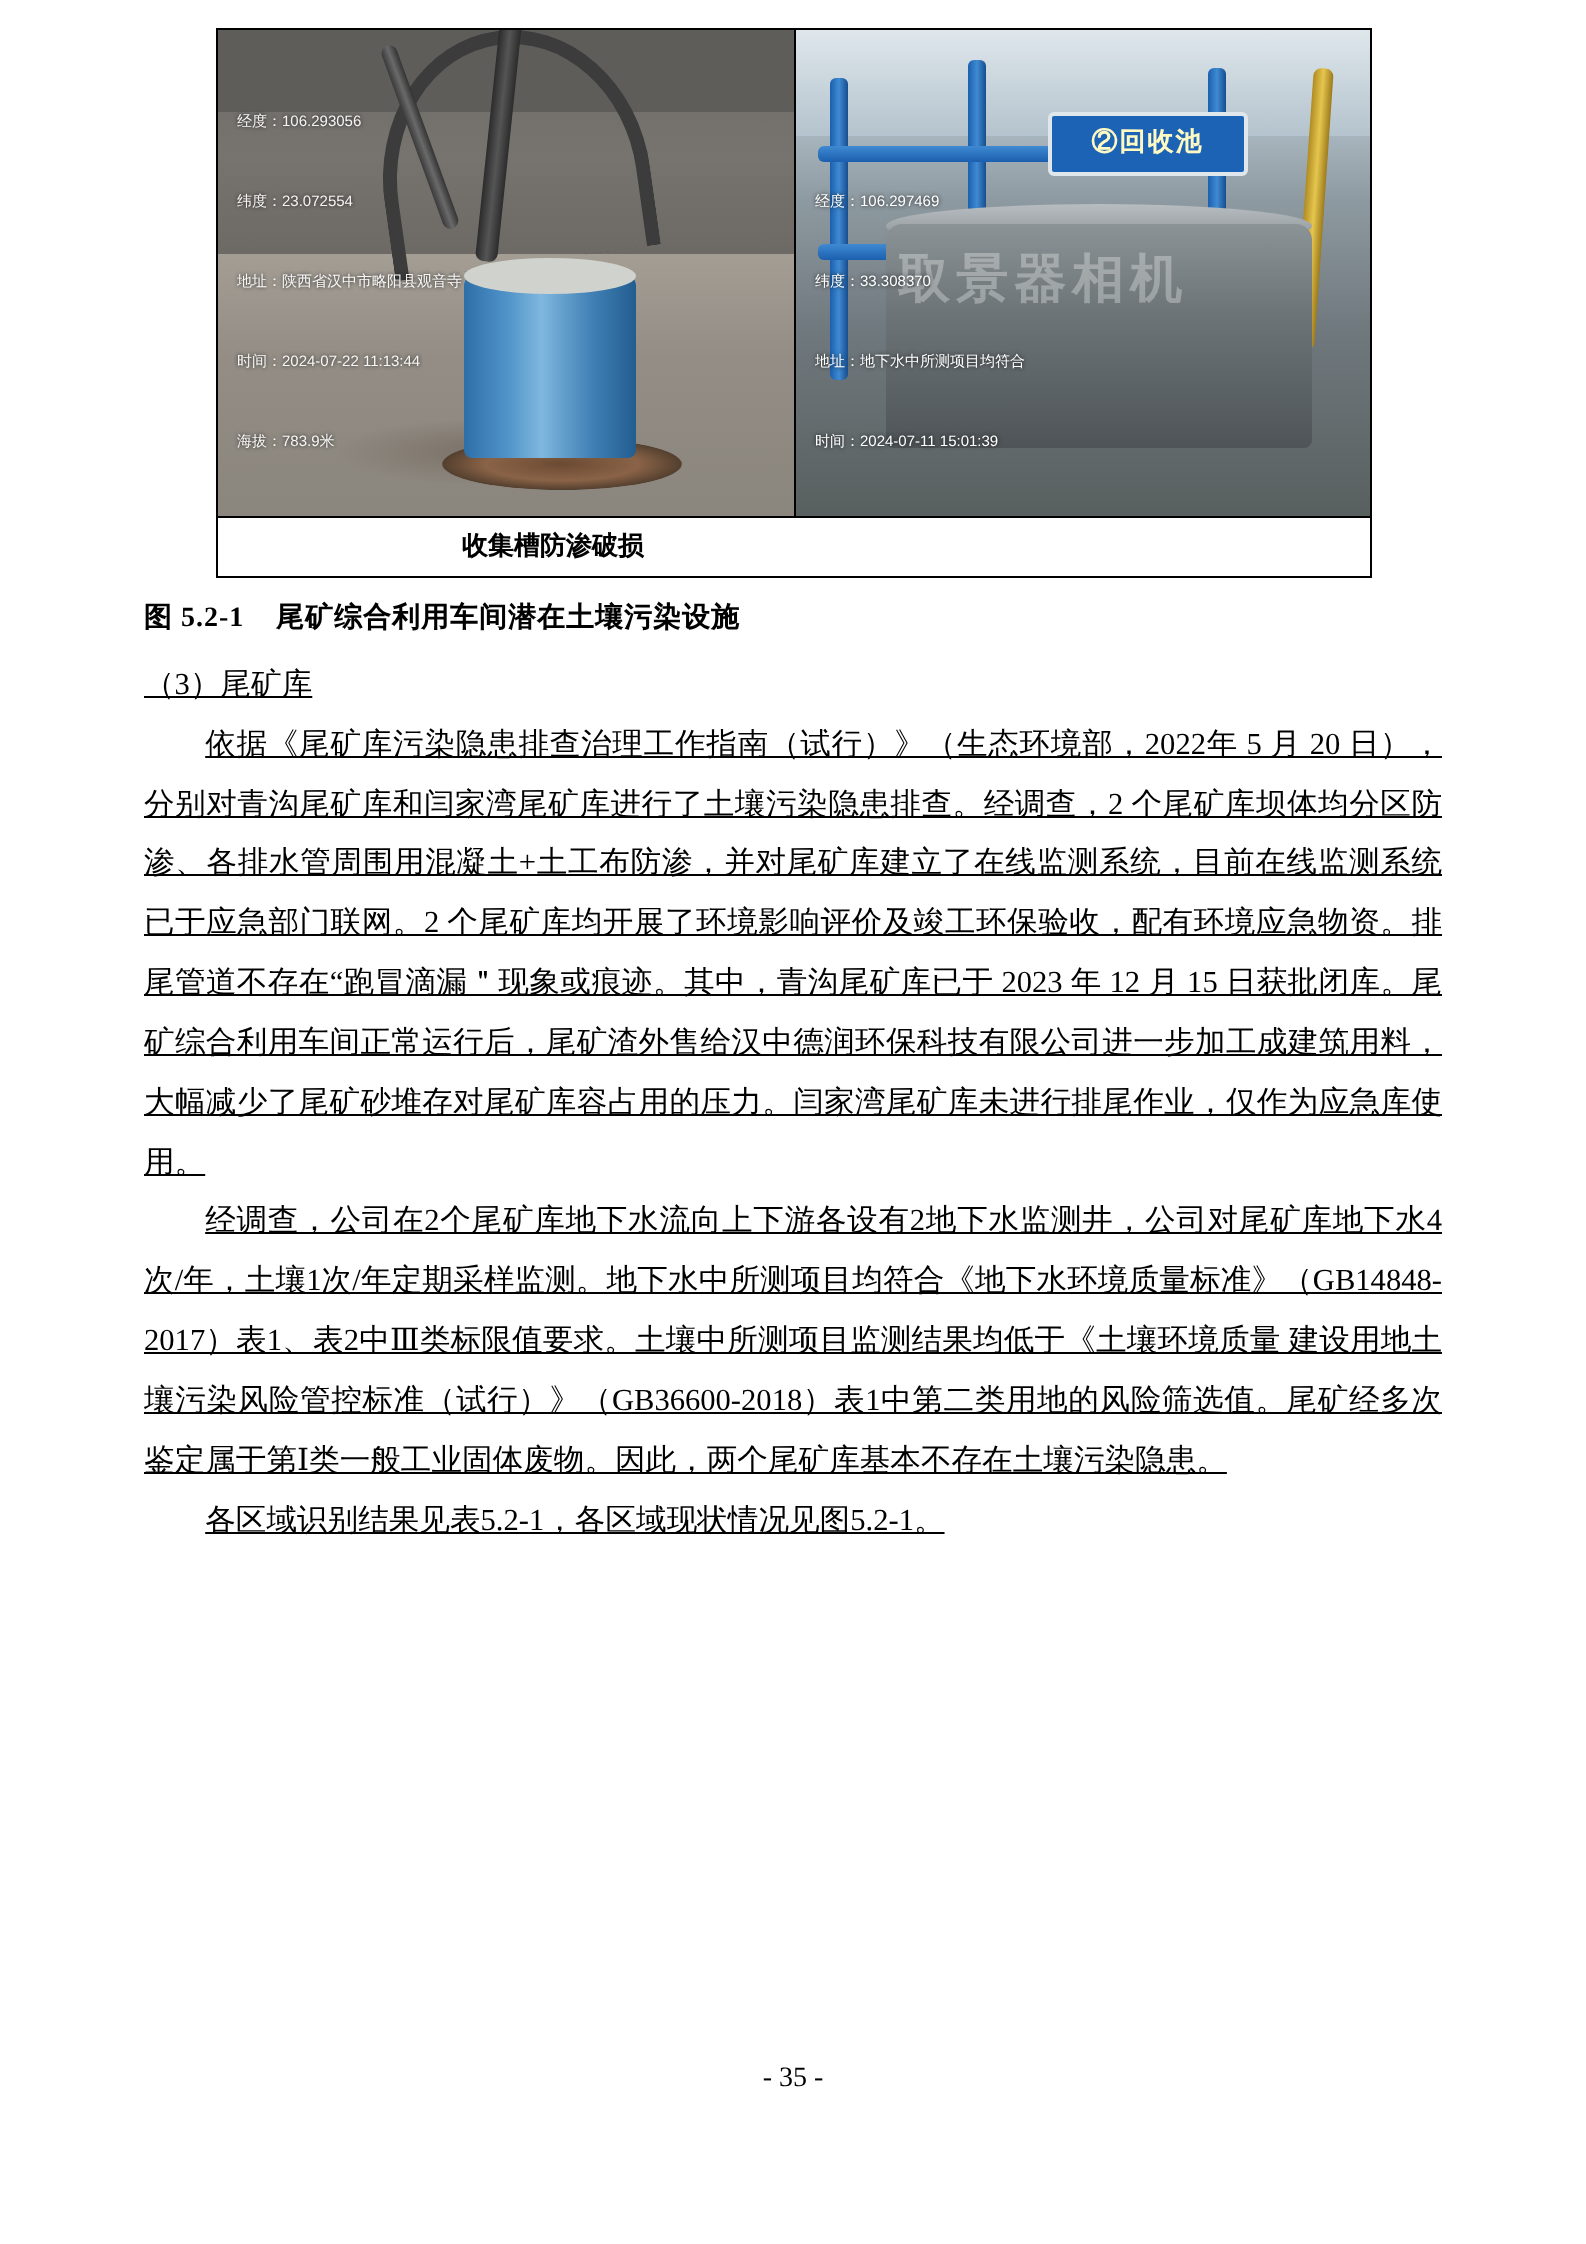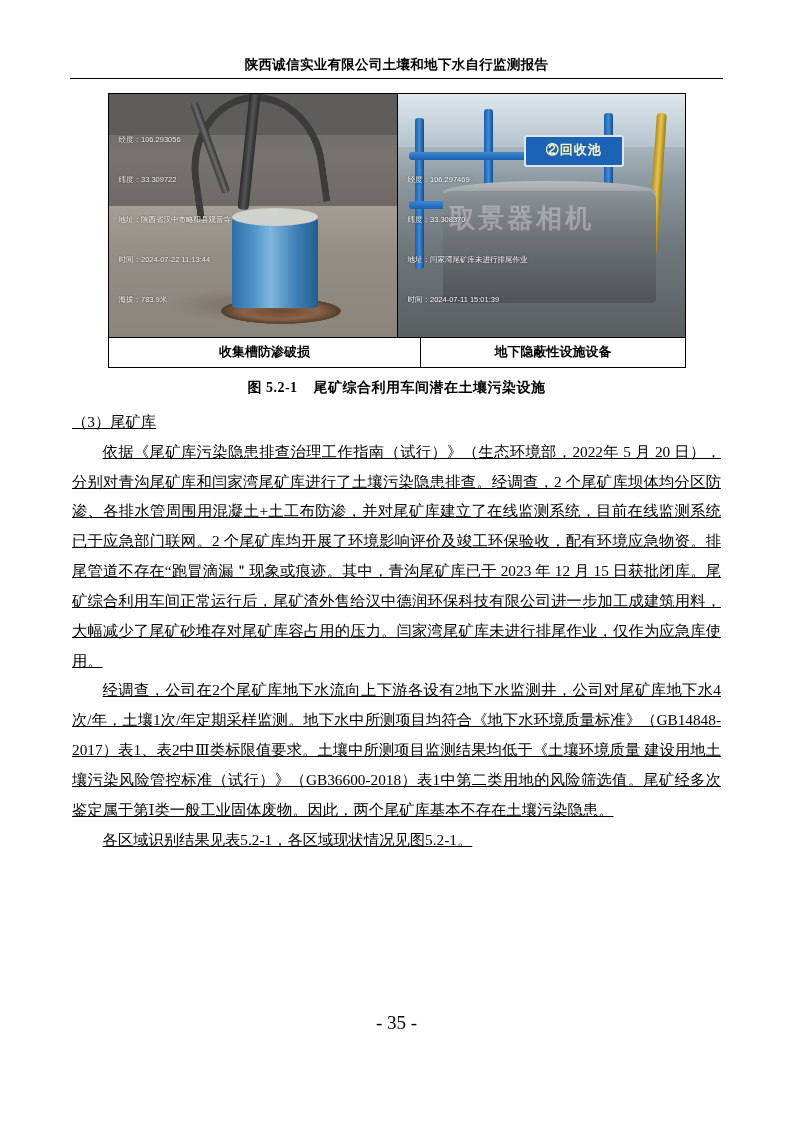--- a/index.html
+++ b/index.html
@@ -213,21 +213,21 @@
     font-size: 7.5px;
     line-height: 1.42;
     color: #ffffff;
     text-shadow: 0 0 2px rgba(0,0,0,.85);
     white-space: pre;
   }
   .stamp div { margin: 4px; }
   .stamp-blur { filter: blur(0.35px); opacity: .92; }
   
   .fig-title {
-    text-align: center;
+    text-align: left;
     font-weight: bold;
     font-size: 14px;
     margin-top: 11px;
     letter-spacing: 0.5px;
   }
   .fig-title .num { margin-right: 16px; }
   
   .body {
     margin-top: 10px;
     font-size: 15.3px;
@@ -239,53 +239,49 @@
   .body p { margin: 0; }
   .indent { text-indent: 2em; }
   .no-indent { text-indent: 0; }
   
   .footer {
     position: absolute;
     bottom: 88px;
     left: 0;
     width: 100%;
     text-align: center;
-    font-size: 19px;
+    font-size: 14px;
     font-family: "Liberation Serif", "DejaVu Serif", serif;
   }
 </style>
 </head>
 <body>
 
 <div class="page">
 
-  <div class="header">
-    <div>陕西诚信实业有限公司土壤和地下水自行监测报告</div>
-    <div class="header-rule"></div>
-  </div>
 
   <div class="figure-wrap">
     <div class="photo-row">
 
       <div class="photo-cell">
         <div class="p1">
           <div class="wall"></div>
           <div class="wall2"></div>
           <div class="floor"></div>
           <div class="hose"></div>
           <div class="pipe2"></div>
           <div class="pipe"></div>
           <div class="rubble"></div>
           <div class="ring"></div>
           <div class="drum"></div>
           <div class="drum-top"></div>
         </div>
         <div class="stamp stamp-blur">
           <div>经度：106.293056</div>
-          <div>纬度：33.309722</div>
+          <div>纬度：23.072554</div>
           <div>地址：陕西省汉中市略阳县观音寺</div>
           <div>时间：2024-07-22 11:13:44</div>
           <div>海拔：783.9米</div>
         </div>
       </div>
 
       <div class="photo-cell">
         <div class="p2">
           <div class="sky"></div>
           <div class="post" style="left:6%; top:10%; height:62%;"></div>
@@ -295,30 +291,29 @@
           <div class="rail" style="left:4%; top:44%; width:40%;"></div>
           <div class="yellowpipe"></div>
           <div class="tank-top"></div>
           <div class="tank"></div>
           <div class="watermark">取景器相机</div>
           <div class="sign">②回收池</div>
         </div>
         <div class="stamp">
           <div>经度：106.297469</div>
           <div>纬度：33.308370</div>
-          <div>地址：闫家湾尾矿库未进行排尾作业</div>
+          <div>地址：地下水中所测项目均符合</div>
           <div>时间：2024-07-11 15:01:39</div>
         </div>
       </div>
 
     </div>
 
     <div class="caption-row">
       <div class="caption-cell">收集槽防渗破损</div>
-      <div class="caption-cell">地下隐蔽性设施设备</div>
     </div>
   </div>
 
   <div class="fig-title">
     <span class="num">图 5.2-1</span><span>尾矿综合利用车间潜在土壤污染设施</span>
   </div>
 
   <div class="body">
     <p class="no-indent">（3）尾矿库</p>
     <p class="indent">依据《尾矿库污染隐患排查治理工作指南（试行）》（生态环境部，2022年 5 月 20 日），分别对青沟尾矿库和闫家湾尾矿库进行了土壤污染隐患排查。经调查，2 个尾矿库坝体均分区防渗、各排水管周围用混凝土+土工布防渗，并对尾矿库建立了在线监测系统，目前在线监测系统已于应急部门联网。2 个尾矿库均开展了环境影响评价及竣工环保验收，配有环境应急物资。排尾管道不存在“跑冒滴漏＂现象或痕迹。其中，青沟尾矿库已于 2023 年 12 月 15 日获批闭库。尾矿综合利用车间正常运行后，尾矿渣外售给汉中德润环保科技有限公司进一步加工成建筑用料，大幅减少了尾矿砂堆存对尾矿库容占用的压力。闫家湾尾矿库未进行排尾作业，仅作为应急库使用。</p>

